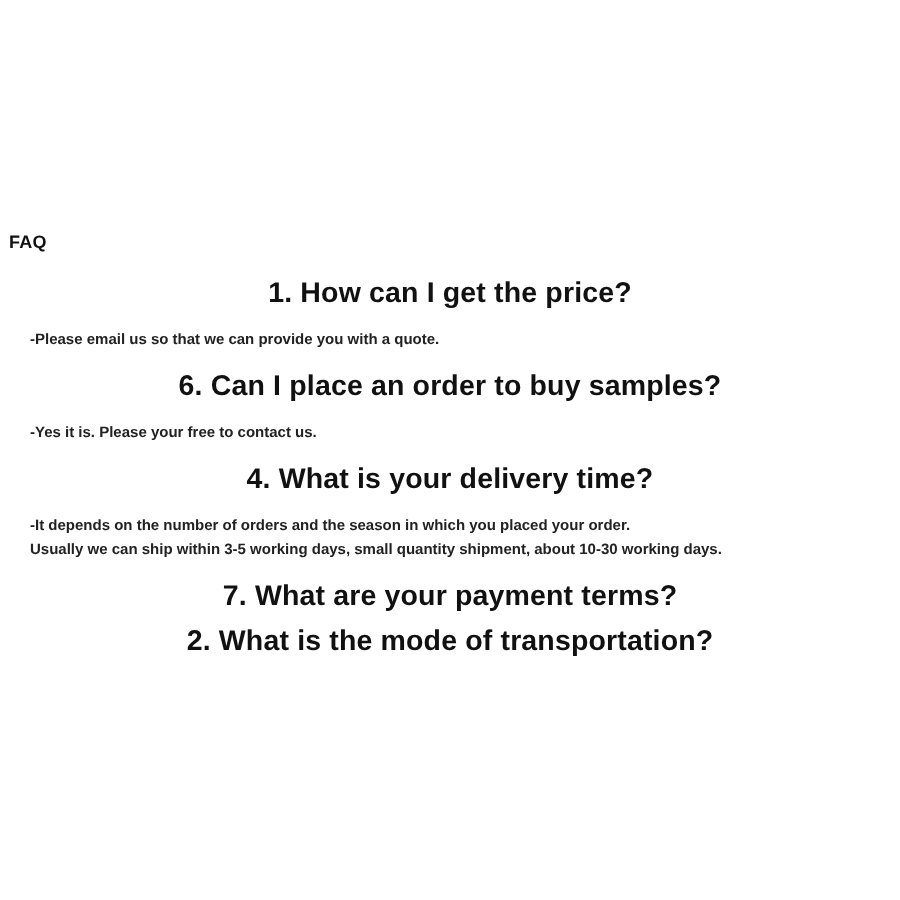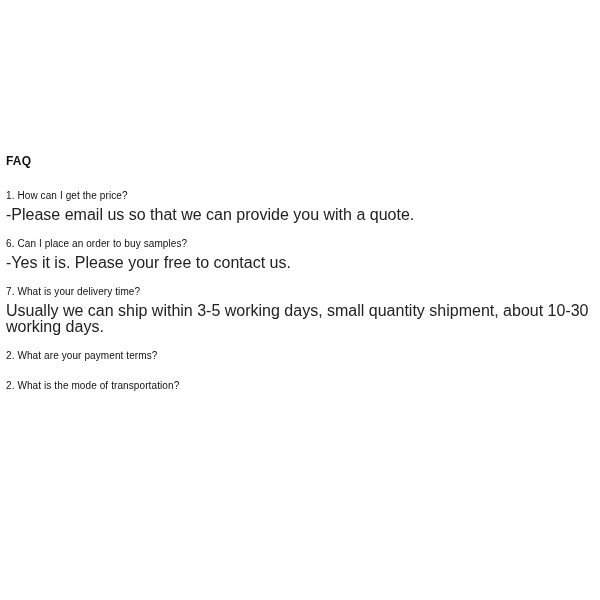--- a/index.html
+++ b/index.html
@@ -33,33 +33,34 @@
   .faq-list {
     position: absolute;
     top: 187px;
     left: 6px;
     right: 6px;
   }
   .faq-item {
     margin-bottom: 12px;
   }
   .faq-q {
-    font-size: 10px;
-    font-weight: normal;
+    font-size: 19px;
+    font-weight: bold;
     color: #111111;
     line-height: 18px;
     margin: 0 0 2px 0;
     letter-spacing: 0.1px;
+    text-align: center;
   }
   .faq-a {
-    font-size: 16px;
-    font-weight: normal;
+    font-size: 10px;
+    font-weight: bold;
     color: #222222;
     line-height: 16px;
-    margin: 0;
+    margin: 14px;
   }
   .faq-a-line {
     display: block;
   }
 </style>
 </head>
 <body>
 
 <div class="page">
 
@@ -75,28 +76,29 @@
     </div>
 
     <div class="faq-item">
       <p class="faq-q">6. Can I place an order to buy samples?</p>
       <p class="faq-a">
         <span class="faq-a-line">-Yes it is. Please your free to contact us.</span>
       </p>
     </div>
 
     <div class="faq-item">
-      <p class="faq-q">7. What is your delivery time?</p>
+      <p class="faq-q">4. What is your delivery time?</p>
       <p class="faq-a">
+        <span class="faq-a-line">-It depends on the number of orders and the season in which you placed your order.</span>
         <span class="faq-a-line">Usually we can ship within 3-5 working days, small quantity shipment, about 10-30 working days.</span>
       </p>
     </div>
 
     <div class="faq-item">
-      <p class="faq-q">2. What are your payment terms?</p>
+      <p class="faq-q">7. What are your payment terms?</p>
     </div>
 
     <div class="faq-item">
       <p class="faq-q">2. What is the mode of transportation?</p>
     </div>
 
   </div>
 </div>
 
 </body></html>

